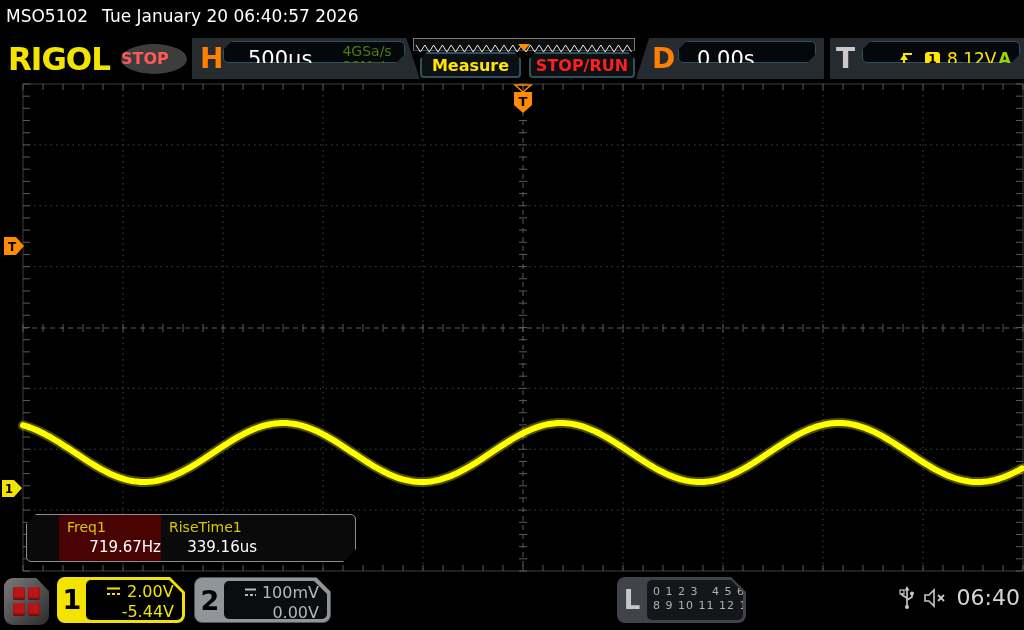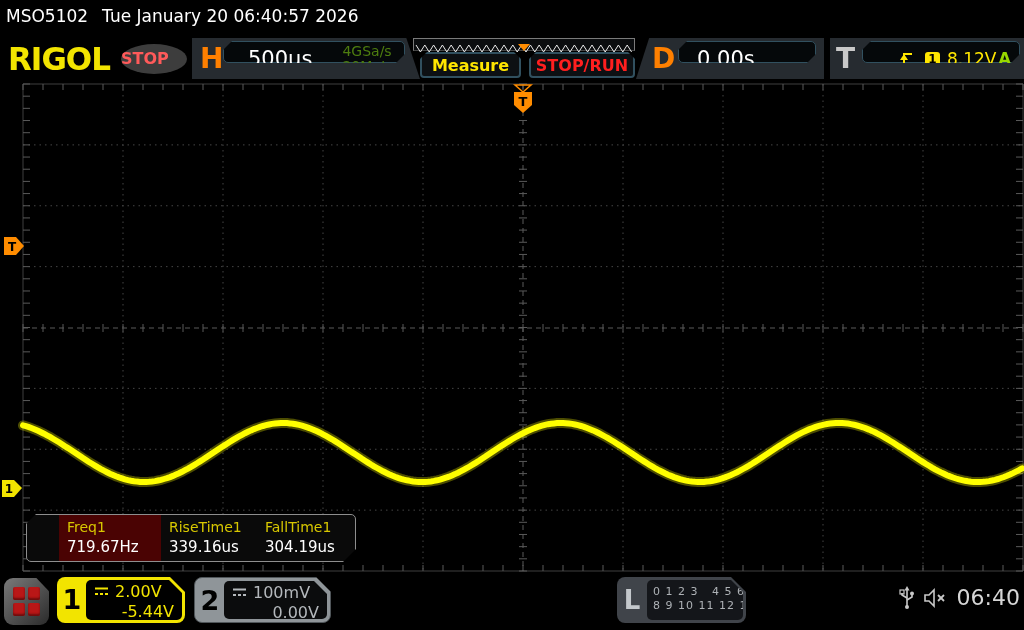--- a/index.html
+++ b/index.html
@@ -46,42 +46,42 @@
 
   
   #scope-svg { position:absolute; left:0; top:0; z-index:1; }
 
   
   .meas-panel { position:absolute; left:26px; top:514px; width:330px; height:48px; background:#0a0a0a;
                 border:1px solid #8e8e8e; border-radius:5px; z-index:7; display:flex; padding-left:32px;
                 clip-path:polygon(10px 0,100% 0,100% calc(100% - 13px),calc(100% - 13px) 100%,0 100%,0 10px); }
   .meas-item { height:100%; padding:4px 0 0 8px; }
   .meas-item .lab { color:#d8c800; font-size:14px; }
-  .meas-item .val { color:#fff; font-size:15px; margin-top:3px; }
+  .meas-item .val { color:#fff; font-size:15px; margin-top:3px;text-align:right; }
   #meas-0 { width:102px; background:#4a0303; }
   #meas-1 { width:96px; } #meas-2 { width:96px; }
 
   
   .menu-btn { position:absolute; left:4px; top:578px; width:45px; height:47px; z-index:6;
               background:linear-gradient(135deg,#7a7a7a,#2b2b2b); border-radius:9px;
               clip-path:polygon(0 0,72% 0,100% 28%,100% 100%,0 100%); }
   .menu-btn .grid4 { position:absolute; left:9px; top:9px; width:27px; height:28px; display:grid;
               grid-template-columns:12px 12px; grid-template-rows:13px 13px; gap:3px; }
   .menu-btn .sq { background:#b91717; border-radius:2px; box-shadow:inset 0 -2px 2px #6d0d0d; }
 
   .ch-block { position:absolute; top:577px; height:46px; border-radius:8px; z-index:6; }
   #ch1 { left:57px; width:128px; background:#f2e400;
          clip-path:polygon(0 0,calc(100% - 15px) 0,100% 15px,100% 100%,0 100%); }
   #ch2 { left:194px; width:137px; background:#8f9599; border:1px solid #50565a;
          clip-path:polygon(0 0,calc(100% - 15px) 0,100% 15px,100% 100%,0 100%); }
   .ch-tab { position:absolute; left:0; top:0; width:30px; height:100%; color:#000; font-size:27px;
             font-weight:bold; text-align:center; line-height:46px; }
   .ch-inner { position:absolute; left:29px; top:3px; right:3px; bottom:3px; background:#000;
               border-radius:5px; clip-path:polygon(0 0,calc(100% - 13px) 0,100% 13px,100% 100%,0 100%);
-              padding:2px 8px 0 8px; font-size:16px; }
+              padding:2px 8px 0 20px; font-size:16px; }
   #ch1 .ch-inner { color:#f2e400; } #ch2 .ch-inner { color:#b4b8bc; background:#0b0c0d; }
   .ch-row1 { display:flex; align-items:center; gap:6px; }
   .ch-row2 { text-align:right; margin-top:1px; }
 
   .logic-block { position:absolute; left:617px; top:577px; width:129px; height:46px; background:#40444a;
                  border-radius:8px; z-index:6;
                  clip-path:polygon(0 0,calc(100% - 15px) 0,100% 15px,100% 100%,0 100%); }
   .logic-tab { position:absolute; left:0; top:0; width:30px; height:100%; color:#c4c8cc; font-size:26px;
                font-weight:bold; text-align:center; line-height:46px; }
   .logic-inner { position:absolute; left:30px; top:3px; right:3px; bottom:3px; background:#14161a;
@@ -464,24 +464,20 @@
 
   <div class="meas-panel">
     <div class="meas-item" id="meas-0">
       <div class="lab">Freq1</div>
       <div class="val">719.67Hz</div>
     </div>
     <div class="meas-item" id="meas-1">
       <div class="lab">RiseTime1</div>
       <div class="val">339.16us</div>
     </div>
-    <div class="meas-item" id="meas-2">
-      <div class="lab">FallTime1</div>
-      <div class="val">304.19us</div>
-    </div>
   </div>
 
   <div class="menu-btn">
     <div class="grid4">
       <div class="sq"></div>
         <div class="sq"></div>
         <div class="sq"></div>
         <div class="sq"></div>
     </div>
   </div>

